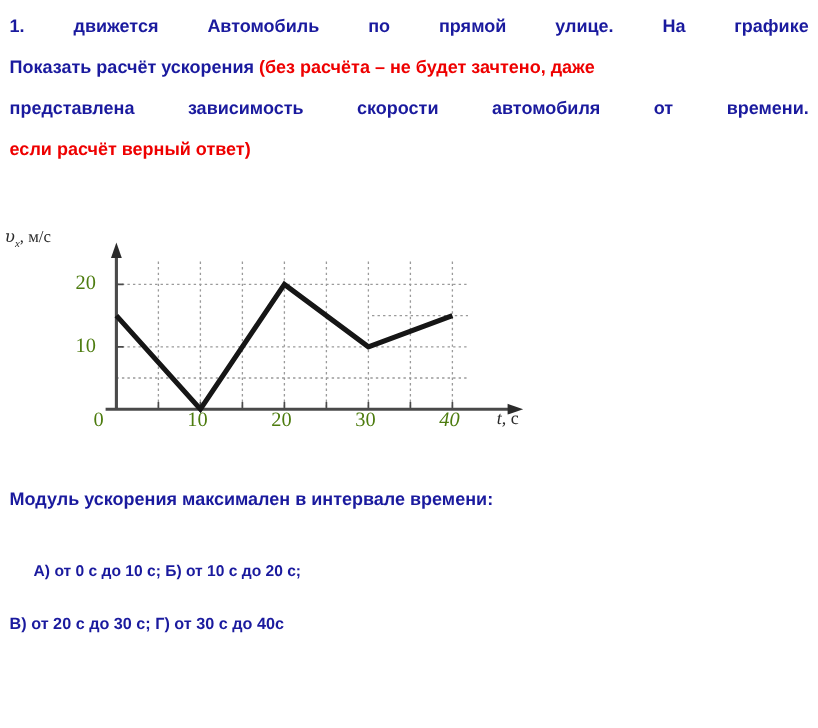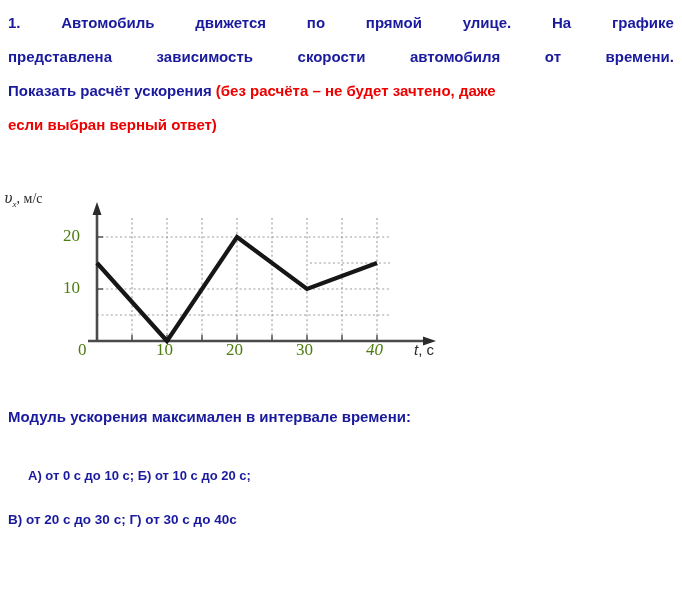--- a/index.html
+++ b/index.html
@@ -77,21 +77,21 @@
     font-family: "DejaVu Serif", serif;
   }
   .axis-label-y sub {
     font-size: 9px;
     font-style: italic;
   }
   .axis-label-x {
     position: absolute;
     left: 414px;
     top: 341px;
-    font-family: Liberation Sans, sans-serif;
+    font-family: Liberation Serif, serif;
     font-size: 15px;
     color: #2b2b2b;
     white-space: nowrap;
   }
   .axis-label-x i { font-style: italic; }
 
   .ticklabel {
     position: absolute;
     font-family: "Liberation Serif", serif;
     font-size: 17px;
@@ -121,44 +121,44 @@
 </head>
 <body>
 
 <div class="page">
 
   <div class="question-block">
 
     <div class="q-line">
       <span class="justified">
         <span class="seg">1.</span>
+        <span class="seg">движется</span>
         <span class="seg">Автомобиль</span>
-        <span class="seg">движется</span>
         <span class="seg">по</span>
         <span class="seg">прямой</span>
         <span class="seg">улице.</span>
         <span class="seg">На</span>
         <span class="seg">графике</span>
       </span>
     </div>
+
+    <div class="q-line last-line"><span>Показать расчёт ускорения </span><span class="red">(без расчёта – не будет зачтено, даже</span></div>
 
     <div class="q-line">
       <span class="justified">
         <span class="seg">представлена</span>
         <span class="seg">зависимость</span>
         <span class="seg">скорости</span>
         <span class="seg">автомобиля</span>
         <span class="seg">от</span>
         <span class="seg">времени.</span>
       </span>
     </div>
 
-    <div class="q-line last-line"><span>Показать расчёт ускорения </span><span class="red">(без расчёта – не будет зачтено, даже</span></div>
-
-    <div class="q-line last-line"><span class="red">если выбран верный ответ)</span></div>
+    <div class="q-line last-line"><span class="red">если расчёт верный ответ)</span></div>
   </div>
 
   <div class="axis-label-y"><span class="vsym">υ</span><sub>x</sub><span>, м/с</span></div>
 
   <div class="axis-label-x"><i>t</i><span>, с</span></div>
 
   <div class="chart-area">
     <svg class="plot" width="470" height="195" viewBox="0 0 470 195">
 
       <g stroke="#9a9a9a" stroke-width="1.1" stroke-dasharray="2,2.6">

